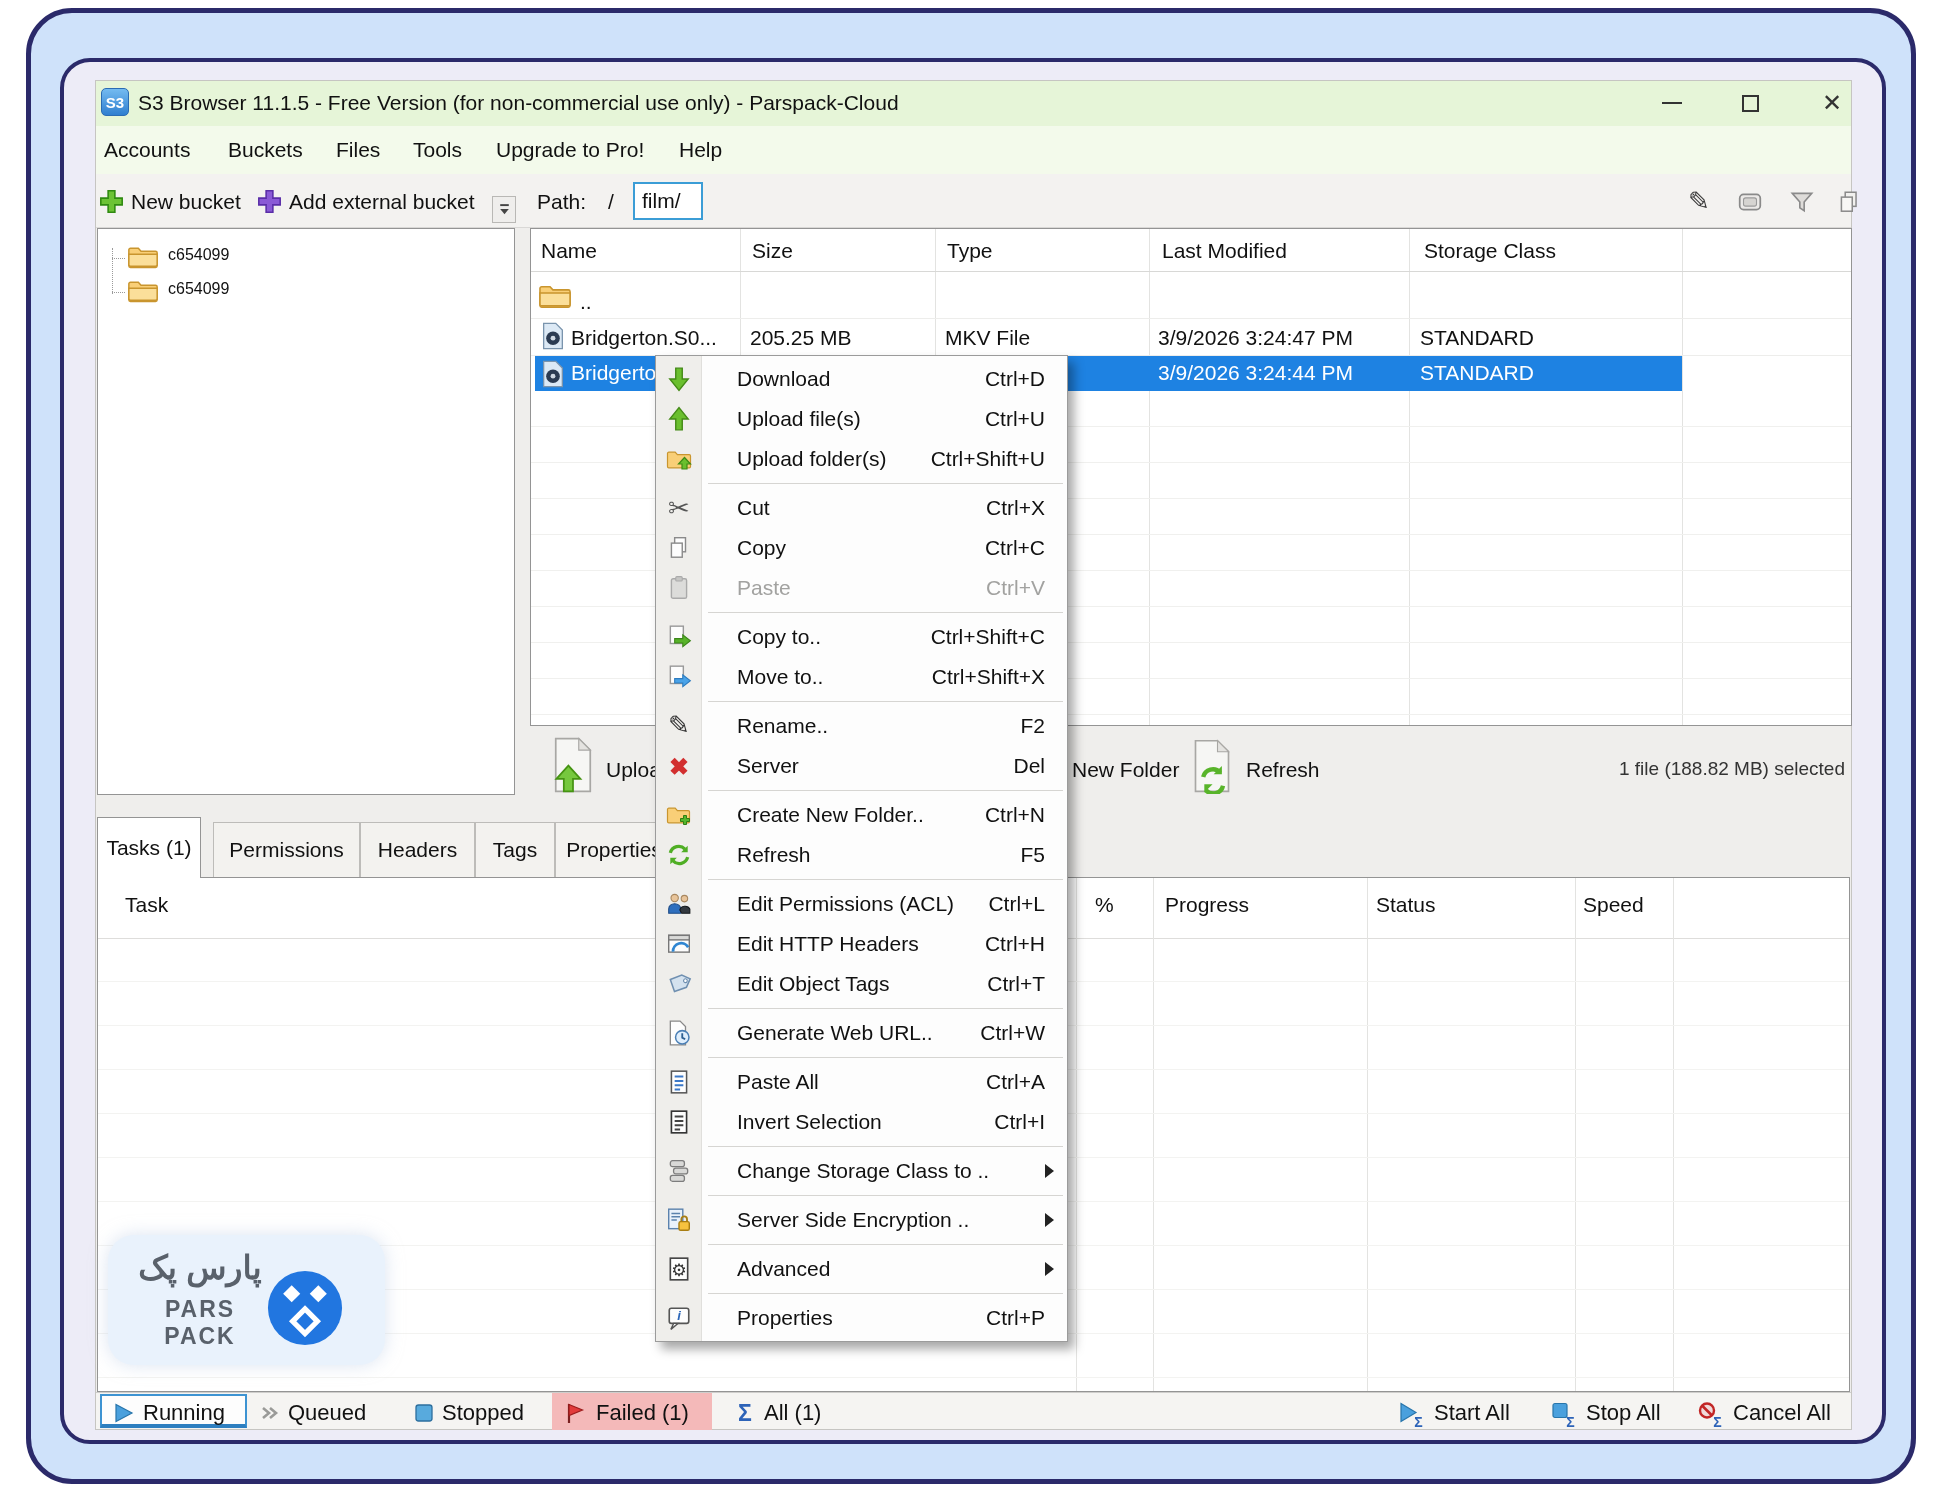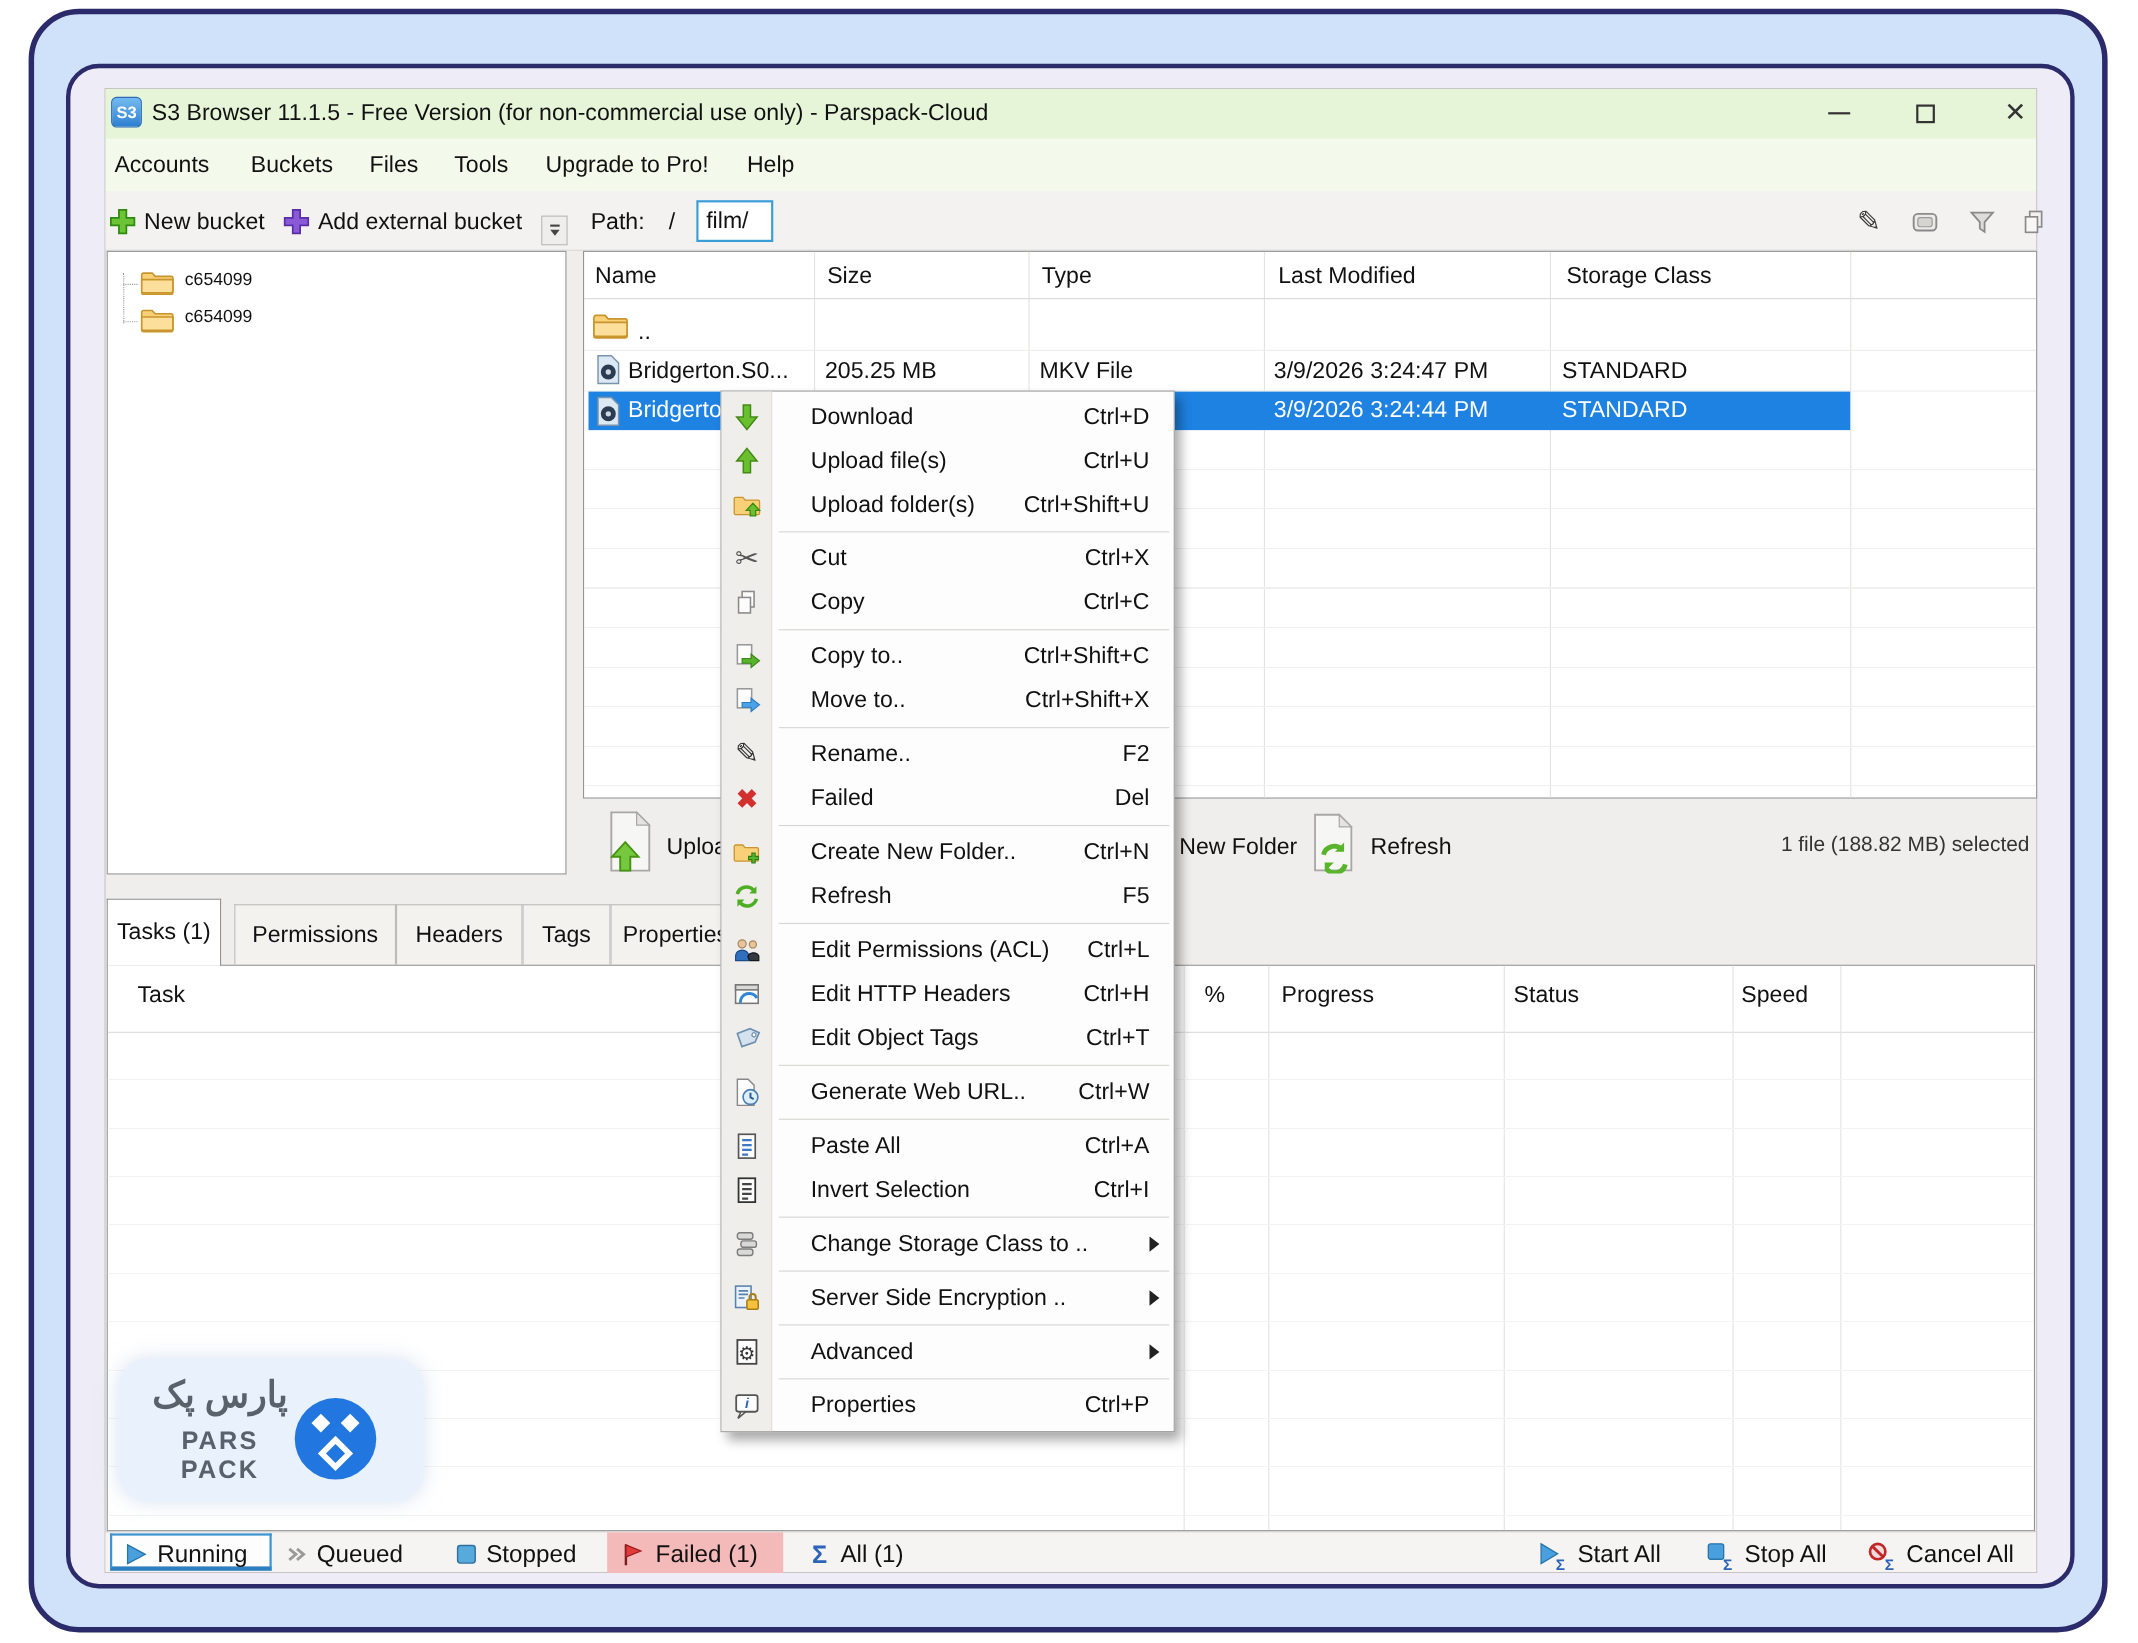--- a/index.html
+++ b/index.html
@@ -419,20 +419,30 @@
     <div class="mi">
         <span class="mi-ic">
           <svg viewBox="0 0 24 24">
             <rect x="8" y="2.5" width="10" height="13" fill="#fdfdfd" stroke="#8a8a8a" stroke-width="1.3"></rect>
             <rect x="5" y="7.5" width="10" height="13" fill="#fdfdfd" stroke="#8a8a8a" stroke-width="1.3"></rect>
           </svg>
         </span>
         <span class="mi-label">Copy</span>
         <span class="mi-key">Ctrl+C</span>
       </div>
+    <div class="mi disabled">
+        <span class="mi-ic">
+          <svg viewBox="0 0 24 24">
+            <rect x="5" y="3.5" width="14" height="18" rx="1.5" fill="#dcdcda" stroke="#aaa" stroke-width="1.3"></rect>
+            <rect x="9" y="1.5" width="6" height="4" rx="1" fill="#c6c6c4" stroke="#aaa"></rect>
+          </svg>
+        </span>
+        <span class="mi-label">Paste</span>
+        <span class="mi-key">Ctrl+V</span>
+      </div>
     <div class="mi-sep">
         <div></div>
       </div>
     <div class="mi">
         <span class="mi-ic">
           <svg viewBox="0 0 24 24">
             <rect x="4" y="2" width="12" height="16" fill="#fdfdfd" stroke="#999" stroke-width="1.3"></rect>
             <path d="M8 13.5h7.5V10l7 5.5-7 5.5v-3.5H8z" fill="#58b32a" stroke="#3c861a"></path>
           </svg>
         </span>
@@ -460,21 +470,21 @@
         </span>
         <span class="mi-label">Rename..</span>
         <span class="mi-key">F2</span>
       </div>
     <div class="mi">
         <span class="mi-ic">
           <svg viewBox="0 0 24 24">
             <text x="12" y="20" font-size="22" font-weight="bold" text-anchor="middle" fill="#d22f2f">✖</text>
           </svg>
         </span>
-        <span class="mi-label">Failed</span>
+        <span class="mi-label">Server</span>
         <span class="mi-key">Del</span>
       </div>
     <div class="mi-sep">
         <div></div>
       </div>
     <div class="mi">
         <span class="mi-ic">
           <svg viewBox="0 0 26 24">
             <path d="M1.5 6.5a1.3 1.3 0 0 1 1.3-1.3h6.4l2.2 2.4h10.8a1.3 1.3 0 0 1 1.3 1.3v9.6a1.3 1.3 0 0 1-1.3 1.3H2.8a1.3 1.3 0 0 1-1.3-1.3z" fill="#f9cf77" stroke="#c9952e" stroke-width="1.2"></path>
             <path d="M17.5 12.5h3v3h3v3h-3v3h-3v-3h-3v-3h3z" fill="#53b62c" stroke="#2f7d12"></path>

